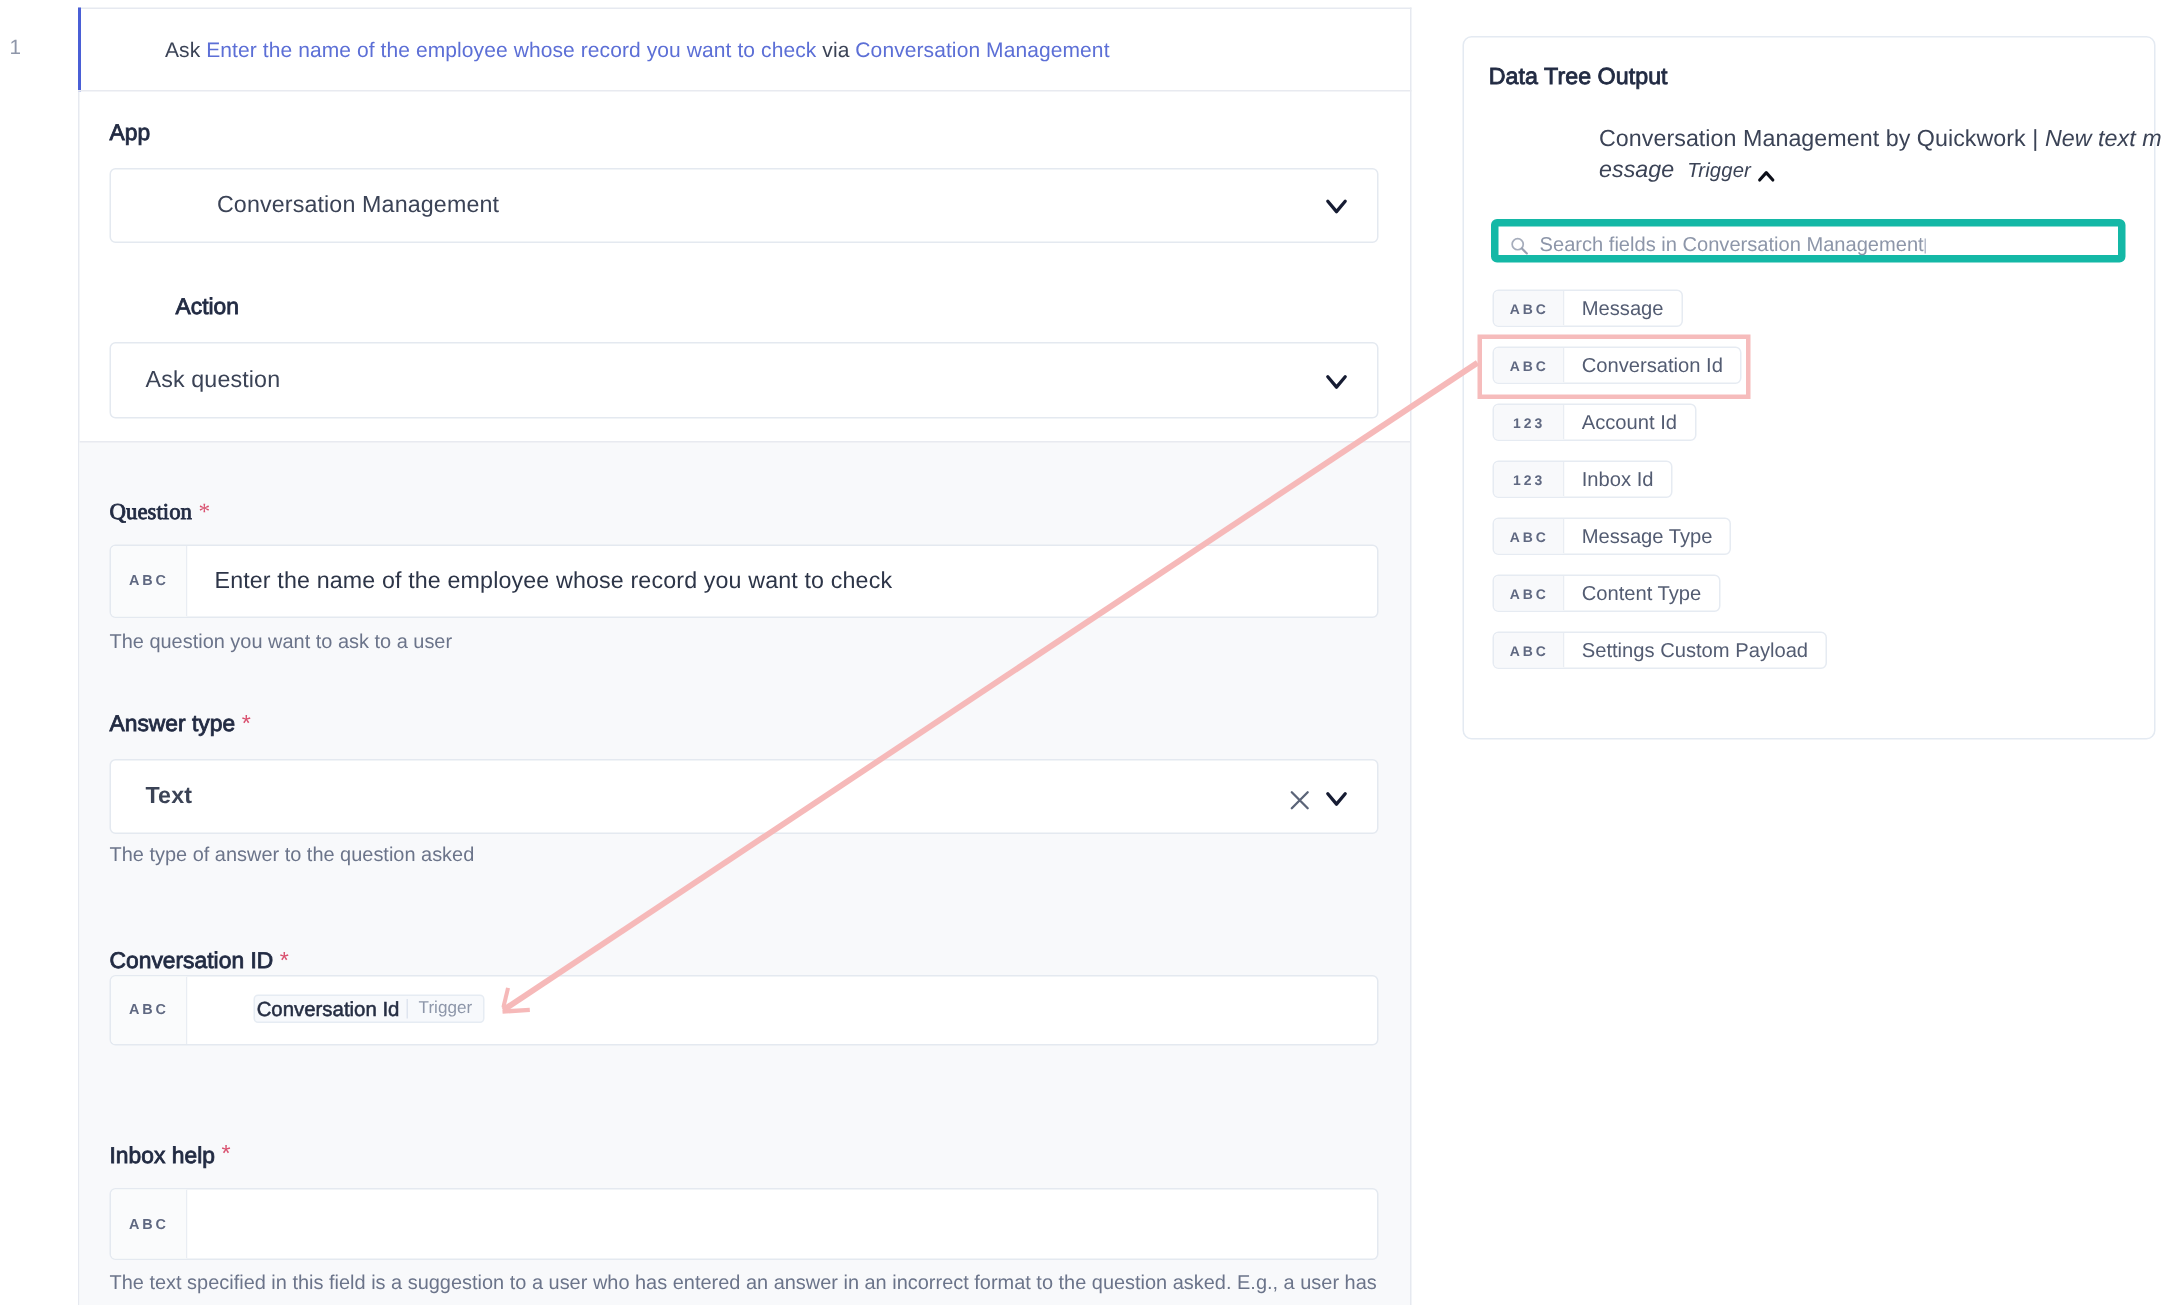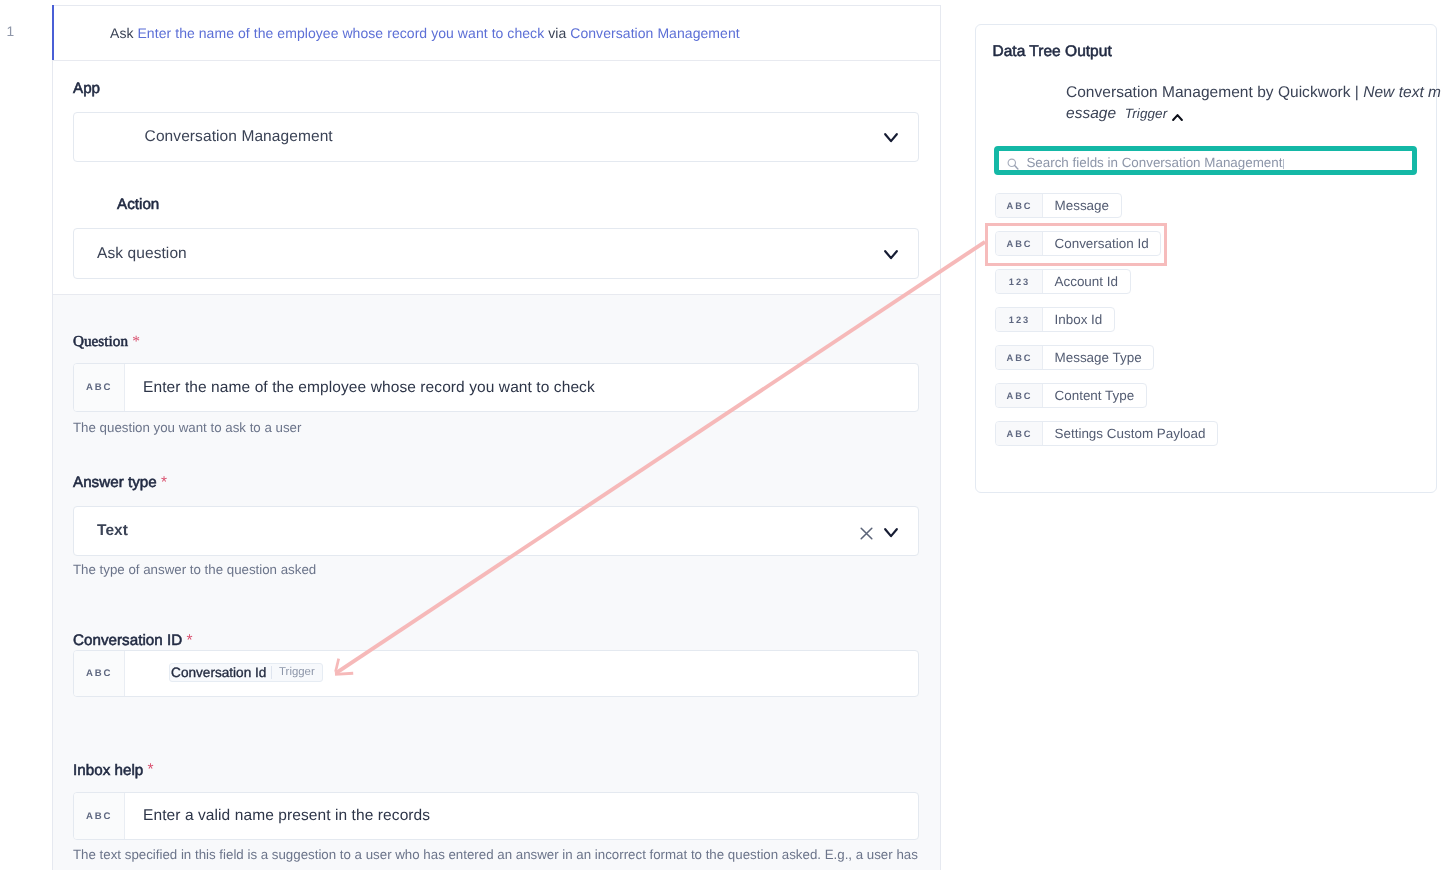--- a/index.html
+++ b/index.html
@@ -191,21 +191,20 @@
         <span class="tdiv"></span>
         <span class="tsrc">Trigger</span>
       </div>
     </div>
 
     <div class="fld-label" style="left:21px;top:756.6px;"><span>Inbox help</span><span class="req">*</span></div>
     <div class="box" style="left:21px;top:787px;width:846px;height:48px;">
       <div class="abc-cell">
           <span>ABC</span>
         </div>
-      <div class="inp-val">Enter a valid name present in the records</div>
     </div>
     <div class="helper" style="left:21px;top:842px;">The text specified in this field is a suggestion to a user who has entered an answer in an incorrect format to the question asked. E.g., a user has</div>
   </div>
 
   <div class="dt-panel">
     <div class="dt-title">Data Tree Output</div>
     <div class="dt-sub"><span>Conversation Management by Quickwork | </span><span class="it">New text message</span><span>&nbsp;&nbsp;</span><span class="trg">Trigger</span><span>&nbsp;</span><svg style="display:inline-block;position:relative;top:4.4px;" width="11" height="8" viewBox="0 0 11 8">
           <path d="M1.1 6.0 L5.5 1.1 L9.9 6.0" fill="none" stroke="#0c0f19" stroke-width="2.05" stroke-linecap="round" stroke-linejoin="round"></path>
         </svg></div>
 

